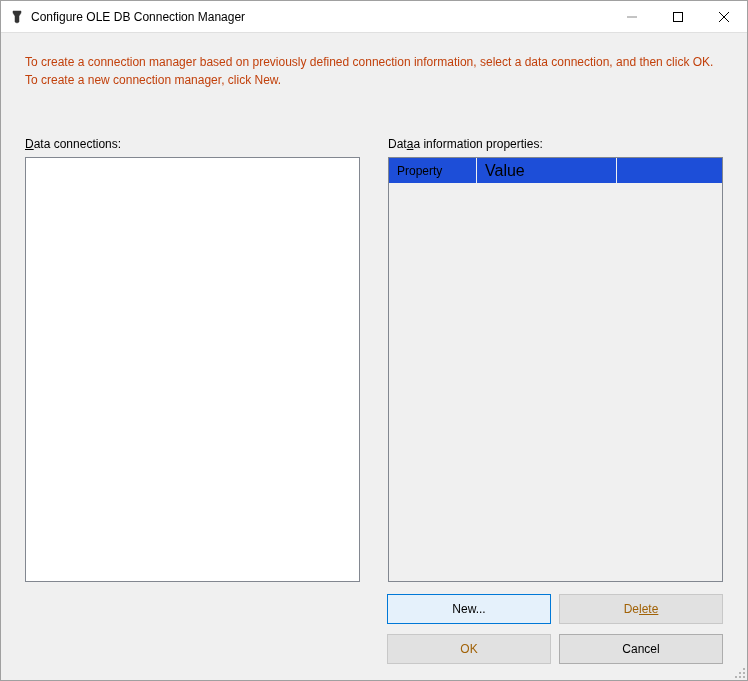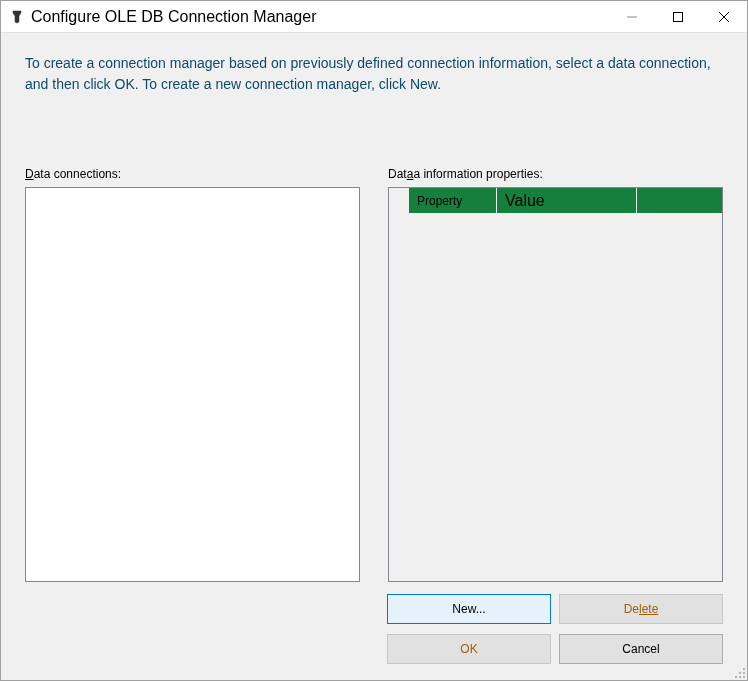--- a/index.html
+++ b/index.html
@@ -34,21 +34,21 @@
     .titlebar-icon {
       width: 16px;
       height: 16px;
       margin-right: 6px;
       display: flex;
       align-items: center;
       justify-content: center;
     }
     .titlebar-title {
       flex: 1;
-      font-size: 16px;
+      font-size: 12px;
       color: #000;
     }
     .titlebar-controls {
       display: flex;
       height: 100%;
     }
     .titlebar-btn {
       width: 46px;
       height: 100%;
       display: flex;
@@ -57,24 +57,24 @@
       cursor: pointer;
     }
     .content {
       flex: 1;
       padding: 20px 24px 16px 24px;
       display: flex;
       flex-direction: column;
       color: #000;
     }
     .description {
-      font-size: 14px;
-      color: #0c4a6e;
+      font-size: 12px;
+      color: #c2410c;
       line-height: 1.5;
-      margin-bottom: 72px;
+      margin-bottom: 48px;
     }
     .panels {
       display: flex;
       gap: 28px;
       flex: 1;
     }
     .panel {
       display: flex;
       flex-direction: column;
       flex: 1;
@@ -95,25 +95,24 @@
     .properties-box {
       flex: 1;
       background: #f0f0f0;
       border: 1px solid #828790;
       min-height: 370px;
       display: flex;
       flex-direction: column;
     }
     .properties-header {
       display: flex;
-      background: #15803d;
+      background: #1d4ed8;
       border-bottom: 1px solid #f0f0f0;
       height: 26px;
       align-items: flex-start;
-      margin-left: 20px;
     }
     .prop-col-1 {
       width: 88px;
       padding-left: 8px;
       font-size: 12px;
       border-right: 1px solid #f0f0f0;
       height: 100%;
       display: flex;
       align-items: center;
     }

